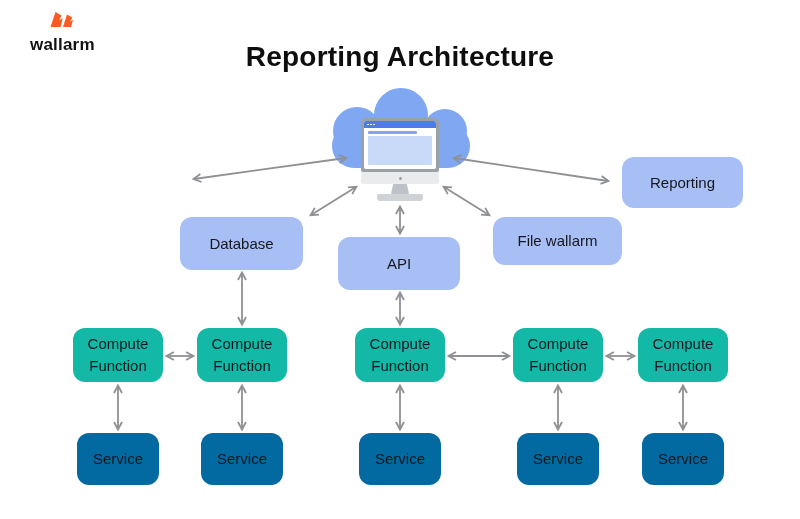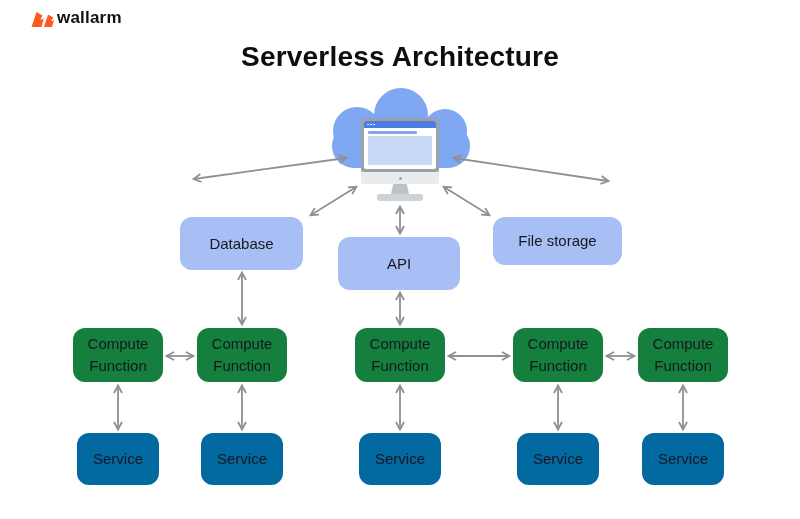--- a/index.html
+++ b/index.html
@@ -1,33 +1,33 @@
 <!DOCTYPE html>
 <html><head>
 <meta charset="utf-8">
 <style>
   html,body{margin:0;padding:0;background:#ffffff;}
   .canvas{
     position:relative;width:800px;height:519px;background:#ffffff;overflow:hidden;
     font-family:"Liberation Sans","DejaVu Sans",sans-serif;color:#17171f;
   }
-  .brand{position:absolute;left:30px;top:8px;display:flex;align-items:center;}
+  .brand{position:absolute;left:30px;top:8px;display:flex;align-items:center;gap:7px;flex-direction:column;}
   .brand .logo-icon{width:27px;height:20px;display:block;}
   .brand .brand-name{font-size:17px;font-weight:600;letter-spacing:.2px;color:#121212;}
   .page-title{
     position:absolute;left:0;top:41px;width:100%;text-align:center;
     font-size:28px;line-height:32px;font-weight:700;color:#0e0e0e;letter-spacing:.2px;
   }
   .node{
     position:absolute;display:flex;align-items:center;justify-content:center;
     text-align:center;border-radius:12px;font-size:15px;line-height:1.45;
     color:#17171f;box-sizing:border-box;padding:3px 6px;
   }
   .node.blue{background:#A8BFF5;}
-  .node.peach{background:#15803d;}
+  .node.peach{background:#14b8a6;}
   .node.green{background:#0369a1;}
   .cloud{position:absolute;left:322px;top:88px;width:158px;height:82px;z-index:1;}
   .monitor{position:absolute;z-index:2;}
   .monitor-frame{
     position:absolute;left:361px;top:118px;width:78px;height:54px;
     background:#9ba1a7;border-radius:5px 5px 2px 2px;box-sizing:border-box;padding:3px;
   }
   .screen{width:100%;height:100%;background:#ffffff;border-radius:2px;
     display:flex;flex-direction:column;overflow:hidden;}
   .browser-bar{height:7px;background:#4c7de4;display:flex;align-items:center;gap:1.5px;
@@ -52,21 +52,21 @@
 <div class="canvas">
 
   <div class="brand">
     <svg class="logo-icon" viewBox="0 0 26 20" aria-hidden="true">
       <polygon points="1,19 6,4 12,7.6 9.8,12 13.2,10.2 11,19" fill="#FB5B21"></polygon>
       <polygon points="13.5,19 17.5,6.5 22.8,9.6 20.6,13.4 23.6,11.9 21.4,19" fill="#FB5B21"></polygon>
     </svg>
     <span class="brand-name">wallarm</span>
   </div>
 
-  <div class="page-title">Serverless Architecture</div>
+  <div class="page-title">Reporting Architecture</div>
 
   <svg class="cloud" viewBox="0 0 158 82" aria-hidden="true">
     <g fill="#7FA7F2">
       <circle cx="79" cy="27" r="27"></circle>
       <circle cx="35" cy="43" r="24"></circle>
       <circle cx="123" cy="43" r="22"></circle>
       <rect x="10" y="36" width="138" height="44" rx="22"></rect>
     </g>
   </svg>
 
@@ -109,21 +109,22 @@
     <line x1="607" y1="356" x2="634" y2="356" marker-start="url(#ah)" marker-end="url(#ah)"></line>
     <line x1="118" y1="386" x2="118" y2="429" marker-start="url(#ah)" marker-end="url(#ah)"></line>
     <line x1="242" y1="386" x2="242" y2="429" marker-start="url(#ah)" marker-end="url(#ah)"></line>
     <line x1="400" y1="386" x2="400" y2="429" marker-start="url(#ah)" marker-end="url(#ah)"></line>
     <line x1="558" y1="386" x2="558" y2="429" marker-start="url(#ah)" marker-end="url(#ah)"></line>
     <line x1="683" y1="386" x2="683" y2="429" marker-start="url(#ah)" marker-end="url(#ah)"></line>
   </svg>
 
   <div class="node blue" style="left:180px;top:217px;width:123px;height:53px">Database</div>
   <div class="node blue" style="left:338px;top:237px;width:122px;height:53px">API</div>
-  <div class="node blue" style="left:493px;top:217px;width:129px;height:48px">File storage</div>
+  <div class="node blue" style="left:493px;top:217px;width:129px;height:48px">File wallarm</div>
+  <div class="node blue" style="left:622px;top:157px;width:121px;height:51px">Reporting</div>
 
   <div class="node peach" style="left:73px;top:328px;width:90px;height:54px">Compute Function</div>
   <div class="node peach" style="left:197px;top:328px;width:90px;height:54px">Compute Function</div>
   <div class="node peach" style="left:355px;top:328px;width:90px;height:54px">Compute Function</div>
   <div class="node peach" style="left:513px;top:328px;width:90px;height:54px">Compute Function</div>
   <div class="node peach" style="left:638px;top:328px;width:90px;height:54px">Compute Function</div>
 
   <div class="node green" style="left:77px;top:433px;width:82px;height:52px">Service</div>
   <div class="node green" style="left:201px;top:433px;width:82px;height:52px">Service</div>
   <div class="node green" style="left:359px;top:433px;width:82px;height:52px">Service</div>

